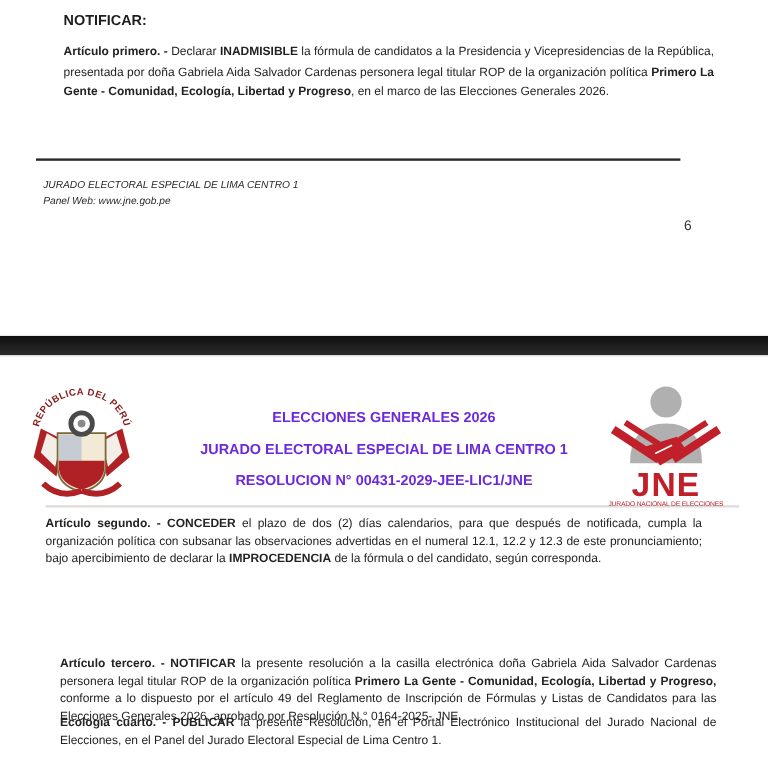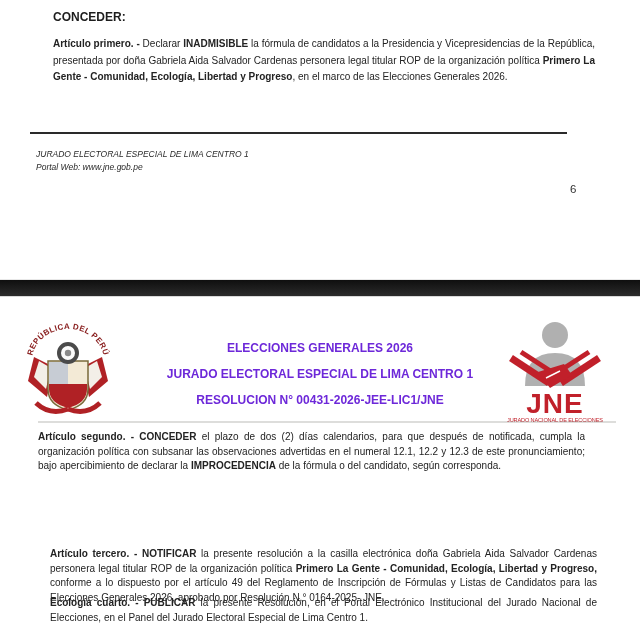--- a/index.html
+++ b/index.html
@@ -25,29 +25,29 @@
   #jne{left:498px;top:320px;width:112px;height:104px;}
   #rule2{left:38px;top:421px;width:578px;height:2px;background:rgba(120,120,110,0.25);}
   #art2{left:38px;top:430px;width:547px;line-height:14.6px;}
   #art3{left:50px;top:503px;width:547px;line-height:14.6px;margin-top:44px;}
   #art4{left:50px;top:596px;width:547px;line-height:14.6px;}
 </style>
 </head>
 <body>
 
 <div>
-  <div id="resuelve" class="abs">CONCEDER:</div>
+  <div id="resuelve" class="abs">NOTIFICAR:</div>
 
   <div id="art1" class="abs para"><span class="b">Artículo primero. - </span><span>Declarar </span><span class="b">INADMISIBLE</span><span> la fórmula de candidatos a la Presidencia y Vicepresidencias de la República, presentada por doña Gabriela Aida Salvador Cardenas personera legal titular ROP de la organización política </span><span class="b">Primero La Gente - Comunidad, Ecología, Libertad y Progreso</span><span>, en el marco de las Elecciones Generales 2026.</span></div>
 
   <div id="rule1" class="abs"></div>
 
   <div id="footer1" class="abs">
     <div>JURADO ELECTORAL ESPECIAL DE LIMA CENTRO 1</div>
-    <div>Portal Web: www.jne.gob.pe</div>
+    <div>Panel Web: www.jne.gob.pe</div>
   </div>
 
   <div id="pagenum" class="abs">6</div>
 </div>
 
 <div id="band" class="abs"></div>
 
 <div>
 
   <svg id="coat" class="abs" viewBox="0 0 92 100">
@@ -70,21 +70,21 @@
     <circle cx="46" cy="36" r="9" fill="#fbfbfb" stroke="#4a4a4a" stroke-width="4"></circle>
     <circle cx="46" cy="36" r="3.2" fill="#8a8a8a"></circle>
 
     <path d="M14 86 Q28 99 46 92" fill="none" stroke="#b02125" stroke-width="5"></path>
     <path d="M78 86 Q64 99 46 92" fill="none" stroke="#b02125" stroke-width="5"></path>
   </svg>
 
   <div id="hdr" class="abs">
     <div class="hline">ELECCIONES GENERALES 2026</div>
     <div class="hline">JURADO ELECTORAL ESPECIAL DE LIMA CENTRO 1</div>
-    <div class="hline">RESOLUCION N° 00431-2026-JEE-LIC1/JNE</div>
+    <div class="hline">RESOLUCION N° 00431-2029-JEE-LIC1/JNE</div>
   </div>
 
   <svg id="jne" class="abs" viewBox="0 0 112 104">
 
     <circle cx="57" cy="15" r="13" fill="#b0b0b0"></circle>
     <path d="M27 66 Q27 33 57 33 Q87 33 87 66 Z" fill="#b0b0b0"></path>
 
     <path d="M13 38 L51 63" stroke="#c1202a" stroke-width="7" fill="none"></path>
     <path d="M23 32 L57 54" stroke="#c1202a" stroke-width="5" fill="none"></path>
     <path d="M101 38 L63 63" stroke="#c1202a" stroke-width="7" fill="none"></path>

